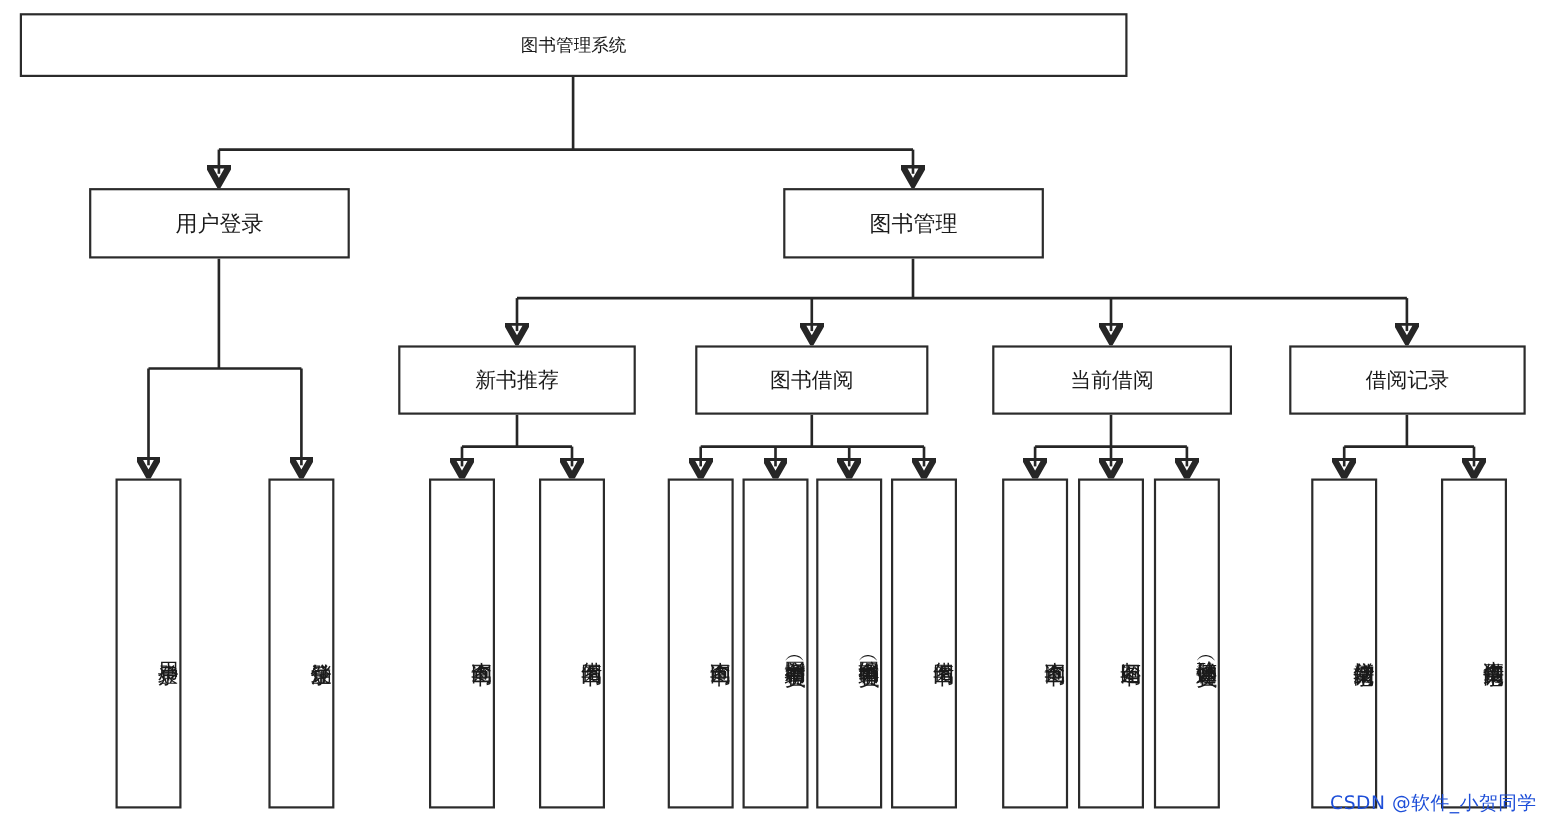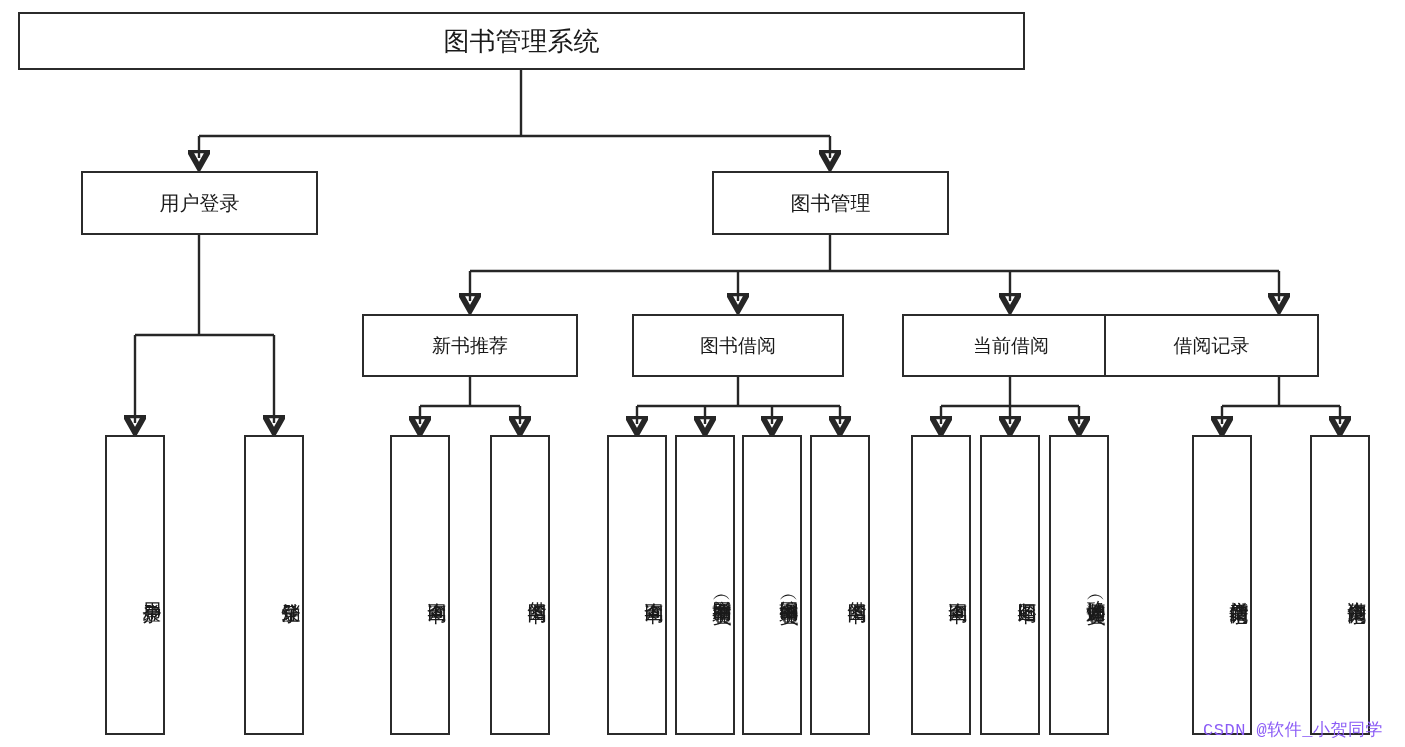--- a/index.html
+++ b/index.html
@@ -23,21 +23,21 @@
     box-sizing: border-box;
     background: #ffffff;
     border: 2px solid #2b2b2b;
     display: flex;
     align-items: center;
     justify-content: center;
     color: #1a1a1a;
     text-align: center;
   }
   .node.root {
-    font-size: 26px;
+    font-size: 16px;
   }
   .node.level1 {
     font-size: 20px;
   }
   .node.level2 {
     font-size: 19px;
   }
   .node.leaf {
     font-size: 19px;
     writing-mode: vertical-rl;
@@ -61,27 +61,26 @@
     height: 747px;
     pointer-events: none;
   }
   svg.edges path, svg.edges line {
     stroke: #262626;
     stroke-width: 2.4;
     fill: none;
   }
   .watermark {
     position: absolute;
-    right: 22px;
+    right: 8px;
     bottom: 6px;
     font-size: 17px;
-    color: #8b5cf6;
+    color: #1d4ed8;
     letter-spacing: 0.5px;
     white-space: nowrap;
-    font-family: Liberation Mono, monospace;
   }
 </style>
 </head>
 <body>
 
 <div id="canvas">
 
   <svg class="edges" viewBox="0 0 1405 747">
     <defs>
       <marker id="arrow" markerWidth="9" markerHeight="9" refX="3.2" refY="4.5" orient="auto" markerUnits="strokeWidth">
@@ -143,21 +142,21 @@
 
   <div class="node level2" style="left:362px; top:314px; width:216px; height:63px;">
     <span>新书推荐</span>
   </div>
   <div class="node level2" style="left:632px; top:314px; width:212px; height:63px;justify-content:center;">
     <span>图书借阅</span>
   </div>
   <div class="node level2" style="left:902px; top:314px; width:218px; height:63px;font-family:Liberation Serif, serif;">
     <span>当前借阅</span>
   </div>
-  <div class="node level2" style="left:1104px; top:314px; width:215px; height:63px;">
+  <div class="node level2" style="left:1172px; top:314px; width:215px; height:63px;">
     <span>借阅记录</span>
   </div>
 
   <div class="node leaf" style="left:105px; top:435px; width:60px; height:300px;">
     <span class="leaf-text">用户登录</span>
   </div>
   <div class="node leaf" style="left:244px; top:435px; width:60px; height:300px;">
     <span class="leaf-text">注销登录</span>
   </div>
 

